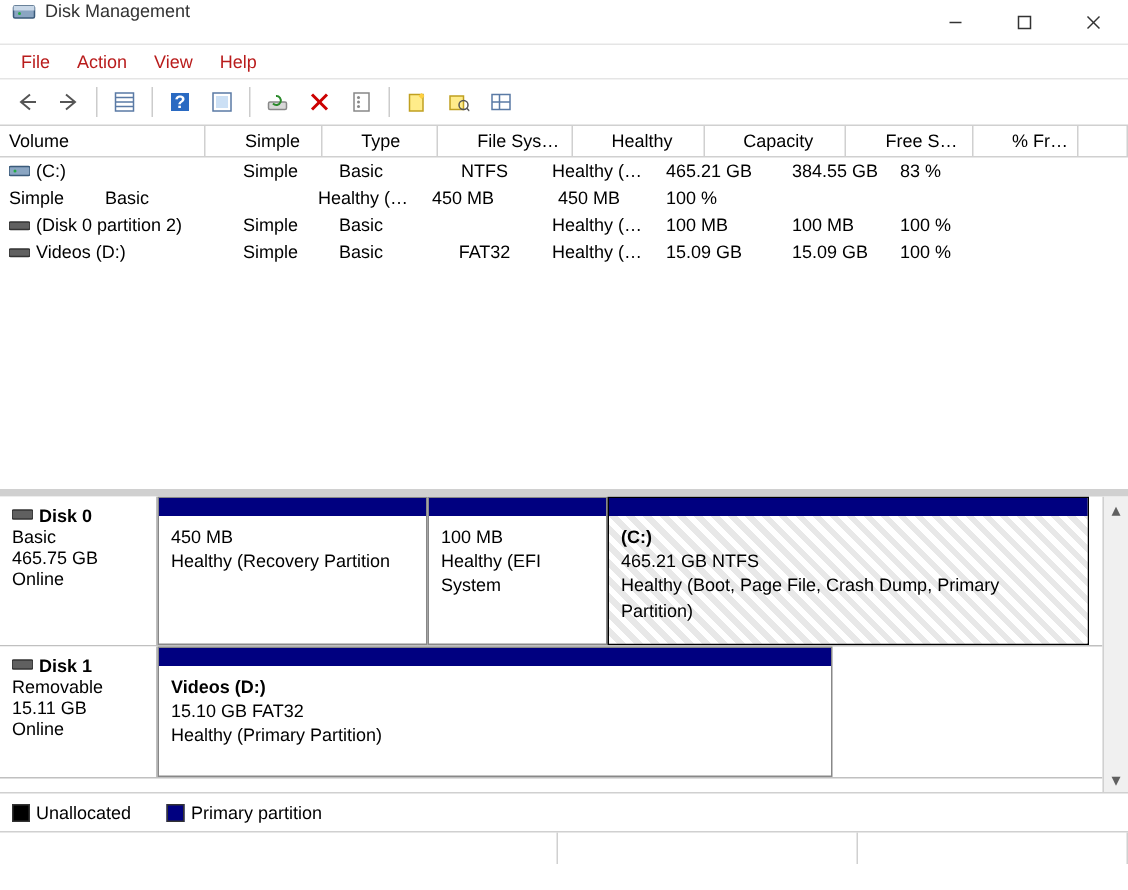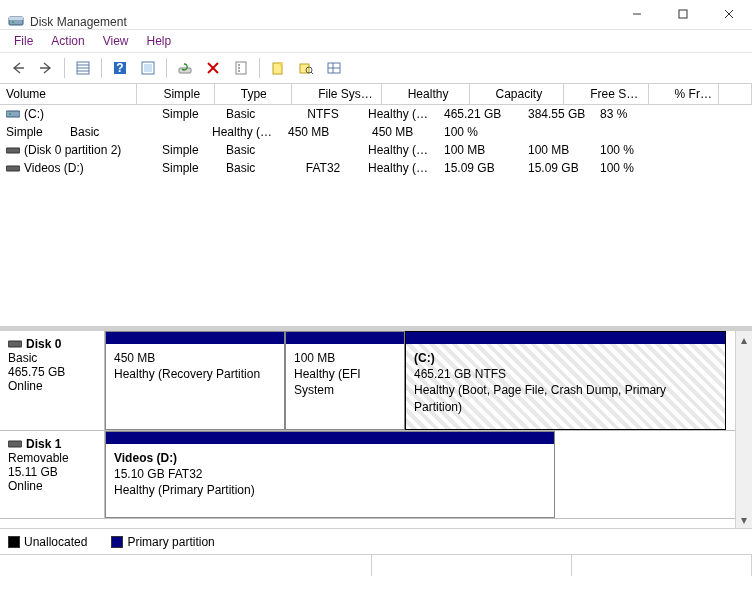--- a/index.html
+++ b/index.html
@@ -1,25 +1,25 @@
 <!DOCTYPE html>
 <html><head>
 <meta charset="utf-8">
 <style>
 * { box-sizing: border-box; margin: 0; padding: 0; font-family: "Segoe UI", Tahoma, sans-serif; font-size: 12px; }
 html, body { width: 752px; height: 593px; background: #fff; overflow: hidden; }
 
-.titlebar { height: 30px; display: flex; align-items: flex-end; padding: 0 0 0 8px; border-bottom: 1px solid #e5e5e5; }
+.titlebar { height: 30px; display: flex; align-items: flex-start; padding: 0 0 0 8px; border-bottom: 1px solid #e5e5e5; }
 .titlebar .app-icon { width: 16px; height: 16px; margin-right: 6px; }
 .titlebar .title { flex: 1; color: #333; }
 .titlebar .win-controls { display: flex; }
 .titlebar .win-btn { width: 46px; height: 30px; display: flex; align-items: center; justify-content: center; color: #555; }
 
 .menubar { height: 22px; display: flex; align-items: center; padding: 0 6px; gap: 2px; }
-.menubar .menu-item { padding: 2px 8px; color: #701a75; }
+.menubar .menu-item { padding: 2px 8px; color: #b91c1c; }
 
 .toolbar { height: 32px; display: flex; align-items: center; padding: 0 6px; gap: 4px; border-top: 1px solid #e5e5e5; border-bottom: 1px solid #d0d0d0; }
 .toolbar .tb-btn { width: 24px; height: 24px; display: flex; align-items: center; justify-content: center; border: 1px solid transparent; }
 .toolbar .sep { width: 1px; height: 20px; background: #ccc; margin: 0 2px; }
 
 .vol-list { height: 242px; overflow: auto; }
 .vol-header { display: flex; background: #fff; border-bottom: 1px solid #d0d0d0; position: sticky; top: 0; gap: 20px; }
 .vol-header .col { border-right: 1px solid #d0d0d0; padding: 3px 6px; background: #fff; white-space: nowrap; overflow: hidden; text-overflow: ellipsis; }
 .vol-row { display: flex; height: 18px; align-items: center; }
 .vol-row .cell { padding: 1px 6px; white-space: nowrap; overflow: hidden; text-overflow: ellipsis; }
@@ -32,21 +32,21 @@
 .c-cap { width: 84px; }
 .c-free { width: 72px; }
 .c-pct { width: 56px; }
 .c-rest { flex: 1; }
 
 .splitter { height: 4px; background: #d0d0d0; cursor: row-resize; }
 
 .graphic-pane { height: 198px; overflow: auto; border-top: 1px solid #d0d0d0; position: relative; }
 .disk-row { display: flex; border-bottom: 1px solid #c0c0c0; }
 .disk-info { width: 105px; padding: 6px 8px; background: #fff; border-right: 1px solid #c0c0c0; }
-.disk-info .dname { font-weight: bold; display: flex; align-items: center; gap: 4px; }
+.disk-info .dname { font-weight: bold; display: flex; gap: 4px; }
 .disk-parts { flex: 1; display: flex; padding: 0; }
 .part { margin: 0; border: 1px solid #888; display: flex; flex-direction: column; }
 .part-head { height: 12px; background: #000080; }
 .part-body { padding: 6px 8px; flex: 1; font-size: 12px; line-height: 1.35; }
 .part.selected .part-body { background: repeating-linear-gradient(45deg, #fff, #fff 4px, #e8e8e8 4px, #e8e8e8 8px); }
 .part.selected { border: 1px solid #000; }
 .part .pname { font-weight: bold; }
 .scrollbar-v { position: absolute; right: 0; top: 0; bottom: 0; width: 17px; background: #f0f0f0; border-left: 1px solid #d0d0d0; display:flex; flex-direction:column; justify-content:space-between; }
 .scrollbar-v .arrow { height: 17px; display:flex; align-items:center; justify-content:center; color:#606060; }
 

